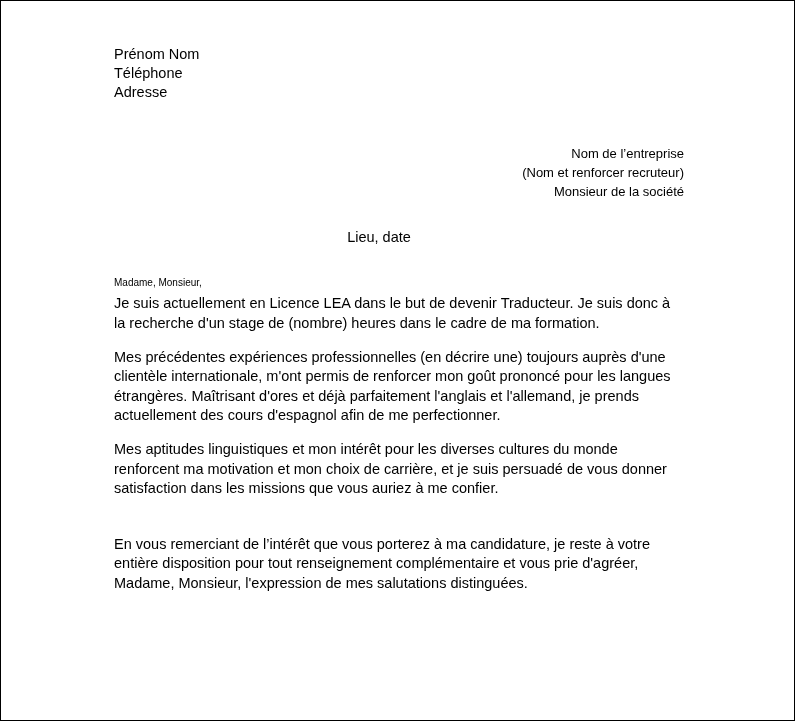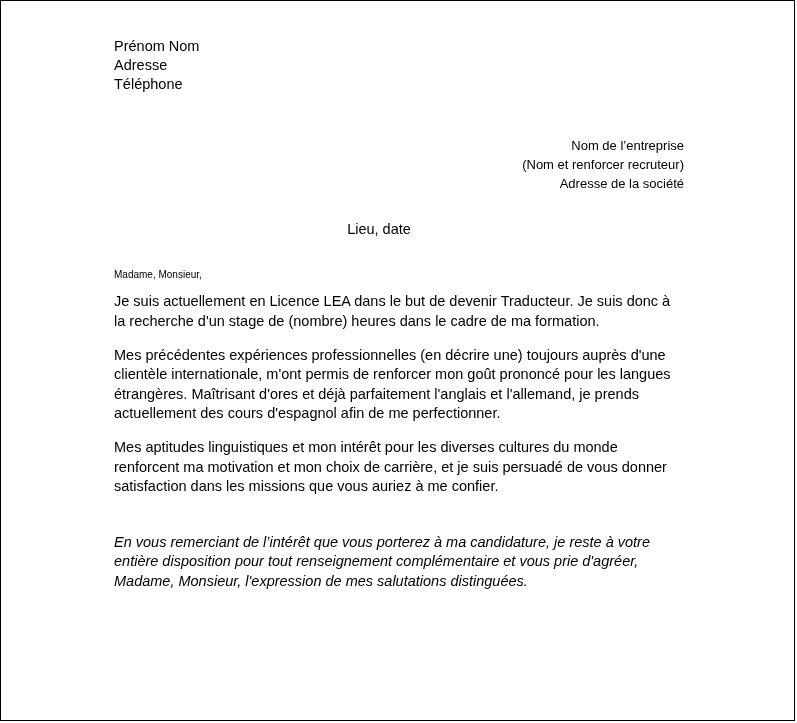--- a/index.html
+++ b/index.html
@@ -18,21 +18,21 @@
     width: 795px;
     height: 721px;
     border: 1px solid #000000;
     box-sizing: border-box;
     background: #ffffff;
     overflow: hidden;
   }
   .doc-body {
     position: absolute;
     left: 113px;
-    top: 36px;
+    top: 44px;
     width: 570px;
   }
   .sender-block {
     font-size: 14.5px;
     line-height: 19px;
     text-align: left;
   }
   .sender-block div {
     white-space: pre;
   }
@@ -51,53 +51,52 @@
     line-height: 19px;
     text-align: center;
     padding-right: 40px;
   }
   .salutation {
     margin-top: 26px;
     font-size: 10px;
     line-height: 19px;
   }
   .para {
-    margin-top: 8px;
+    margin-top: 2px;
     font-size: 14.5px;
     line-height: 19.5px;
     text-align: left;
   }
   .para.gap-large {
     margin-top: 36px;
-    font-style: italic;
   }
   .signature {
     margin-top: 48px;
     font-size: 14.5px;
     line-height: 19px;
     text-align: right;
     padding-right: 36px;
   }
 </style>
 </head>
 <body>
 
 <div id="page">
   <div class="doc-body">
 
     <div class="sender-block">
       <div>Prénom Nom</div>
+      <div>Téléphone</div>
       <div>Adresse</div>
-      <div>Téléphone</div>
     </div>
 
     <div class="recipient-block">
       <div>Nom de l’entreprise</div>
       <div>(Nom et renforcer recruteur)</div>
-      <div>Adresse de la société</div>
+      <div>Monsieur de la société</div>
     </div>
 
     <div class="place-date">Lieu, date</div>
 
     <div class="salutation">Madame, Monsieur,</div>
 
     <p class="para">Je suis actuellement en Licence LEA dans le but de devenir Traducteur. Je suis donc à la recherche d'un stage de (nombre) heures dans le cadre de ma formation.</p>
     <p class="para">Mes précédentes expériences professionnelles (en décrire une) toujours auprès d'une clientèle internationale, m'ont permis de renforcer mon goût prononcé pour les langues étrangères. Maîtrisant d'ores et déjà parfaitement l'anglais et l'allemand, je prends actuellement des cours d'espagnol afin de me perfectionner.</p>
     <p class="para">Mes aptitudes linguistiques et mon intérêt pour les diverses cultures du monde renforcent ma motivation et mon choix de carrière, et je suis persuadé de vous donner satisfaction dans les missions que vous auriez à me confier.</p>
     <p class="para gap-large">En vous remerciant de l’intérêt que vous porterez à ma candidature, je reste à votre entière disposition pour tout renseignement complémentaire et vous prie d'agréer, Madame, Monsieur, l'expression de mes salutations distinguées.</p>

